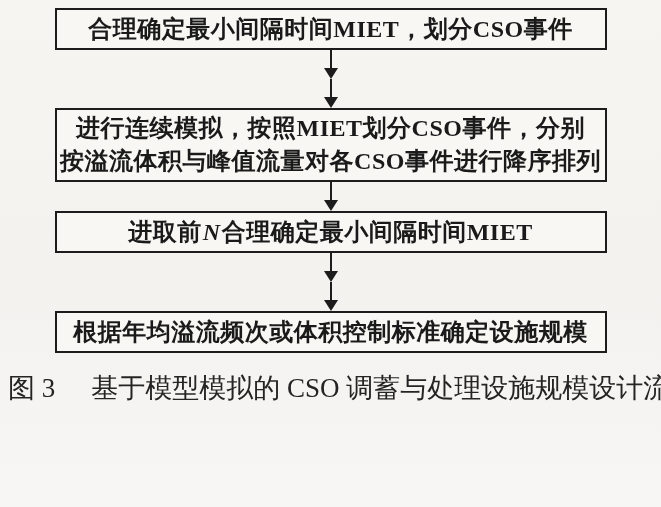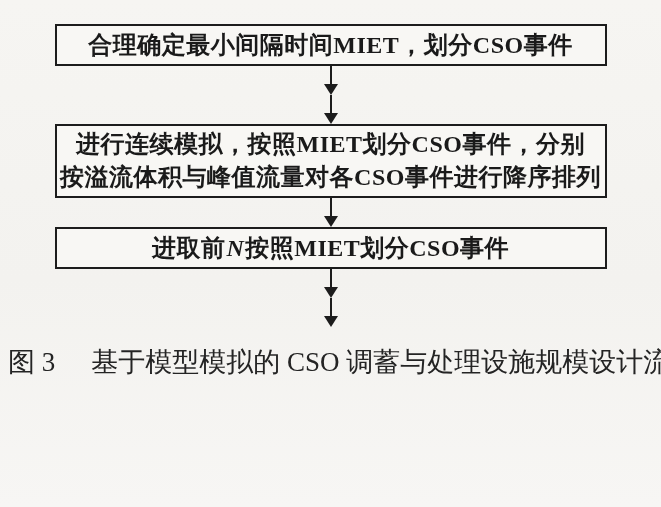--- a/index.html
+++ b/index.html
@@ -10,21 +10,21 @@
   .page {
     position: relative;
     width: 661px;
     height: 507px;
     margin: 0 auto;
     background: linear-gradient(180deg, #f6f5f2 0%, #f3f2ef 55%, #f7f6f4 100%);
     overflow: hidden;
     font-family: "Liberation Serif", "DejaVu Serif", serif;
     color: #1a1a1a;
     box-sizing: border-box;
-    padding-top: 24px;
+    padding-top: 8px;
   }
   .flow {
     display: flex;
     flex-direction: column;
     align-items: center;
   }
   .box {
     width: 552px;
     box-sizing: border-box;
     border: 2px solid #1c1c1c;
@@ -104,33 +104,36 @@
       <span class="line">进行连续模拟，按照MIET划分CSO事件，分别</span>
       <span class="line">按溢流体积与峰值流量对各CSO事件进行降序排列</span>
     </div>
 
     <div class="arrow">
       <div class="shaft"></div>
       <div class="tip"></div>
     </div>
 
     <div class="box h1line">
-      <span class="line"><span>进取前</span><span class="var-n">N</span><span>按照MIET划分CSO事件</span></span>
+      <span class="line"><span>进取前</span><span class="var-n">N</span><span>合理确定最小间隔时间MIET</span></span>
     </div>
 
     <div class="arrow">
       <div class="shaft"></div>
       <div class="tip"></div>
     </div>
 
 
     <div class="arrow">
       <div class="shaft"></div>
       <div class="tip"></div>
     </div>
 
+    <div class="box h1line">
+      <span class="line">根据年均溢流频次或体积控制标准确定设施规模</span>
+    </div>
 
   </div>
 
   <div class="caption">
     <span class="fig-label">图 3</span><span>基于模型模拟的 CSO 调蓄与处理设施规模设计流程</span>
   </div>
 </div>
 
 </body></html>

